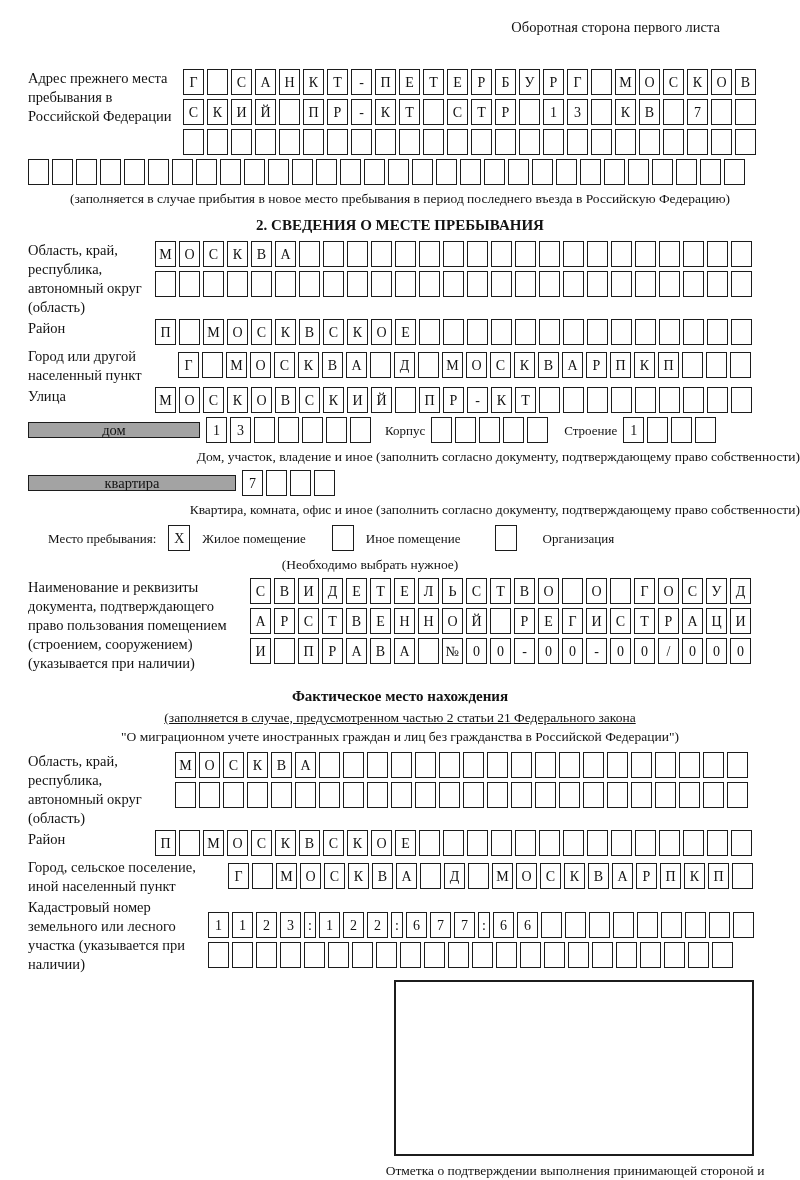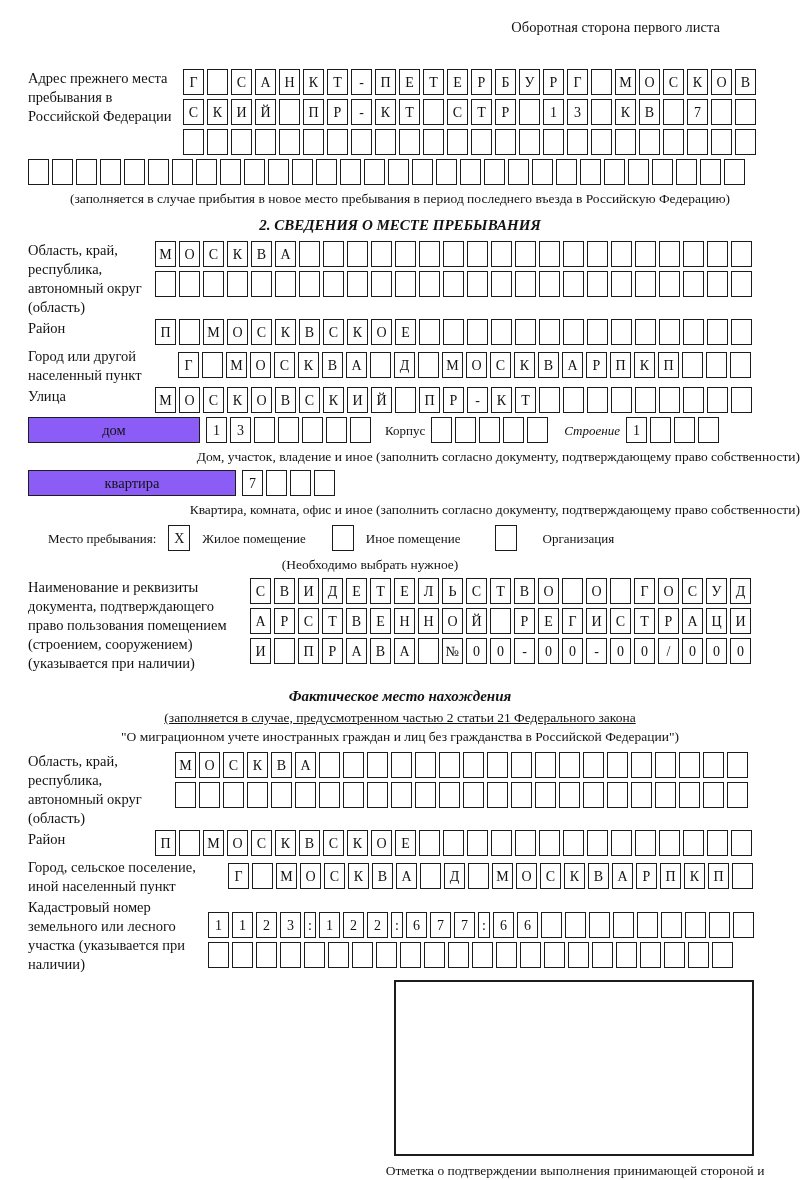--- a/index.html
+++ b/index.html
@@ -16,24 +16,24 @@
   .rows{display:flex;flex-direction:column;gap:4px;}
   .cells{display:flex;gap:3px;}
   .cell{
     flex:none;width:21px;height:26px;box-sizing:border-box;
     border:1.8px solid #1c1c1c;display:flex;align-items:center;justify-content:center;
     font-size:14px;background:#fff;
   }
   .cell.narrow{width:12px;}
   .caption{font-size:13.5px;text-align:center;margin-top:4px;}
   .caption-left{font-size:13.5px;text-align:right;padding-left:30px;margin-top:4px;}
-  .sec-title{font-weight:bold;text-align:center;font-size:15px;margin-top:8px;margin-bottom:6px;font-style:italic;}
+  .sec-title{font-weight:bold;text-align:center;font-size:15px;margin-top:8px;margin-bottom:6px;}
   .wide-box{
-    flex:none;height:26px;box-sizing:border-box;border:1.8px solid #1c1c1c;
-    display:flex;align-items:center;justify-content:center;font-size:14.5px;background:#8b5cf6;
+    flex:none;height:16px;box-sizing:border-box;border:1.8px solid #1c1c1c;
+    display:flex;align-items:center;justify-content:center;font-size:14.5px;background:#a3a3a3;
   }
   .inline-row{display:flex;align-items:center;padding-left:28px;gap:6px;}
   .inline-label{flex:none;font-size:13px;}
   .chk{
     flex:none;width:22px;height:26px;box-sizing:border-box;border:1.8px solid #1c1c1c;
     display:flex;align-items:center;justify-content:center;font-size:14px;background:#fff;
   }
   .stamp-wrap{margin-left:382px;width:386px;margin-top:6px;}
   .stamp-box{width:360px;height:176px;border:2px solid #1c1c1c;box-sizing:border-box;margin-left:12px;background:#fff;}
   .stamp-caption{font-size:13.5px;line-height:19px;text-align:center;margin-top:5px;}
@@ -331,21 +331,21 @@
         <span class="cell"></span>
       </div>
     <div class="inline-label" style="margin-left:8px;">Корпус</div>
     <div class="cells">
         <span class="cell"></span>
         <span class="cell"></span>
         <span class="cell"></span>
         <span class="cell"></span>
         <span class="cell"></span>
       </div>
-    <div class="inline-label" style="margin-left:10px;font-style:italic;">Строение</div>
+    <div class="inline-label" style="margin-left:10px;">Строение</div>
     <div class="cells">
         <span class="cell">1</span>
         <span class="cell"></span>
         <span class="cell"></span>
         <span class="cell"></span>
       </div>
   </div>
   <div class="caption-left">Дом, участок, владение и иное (заполнить согласно документу, подтверждающему право собственности)</div>
 
   <div class="inline-row mt4">

